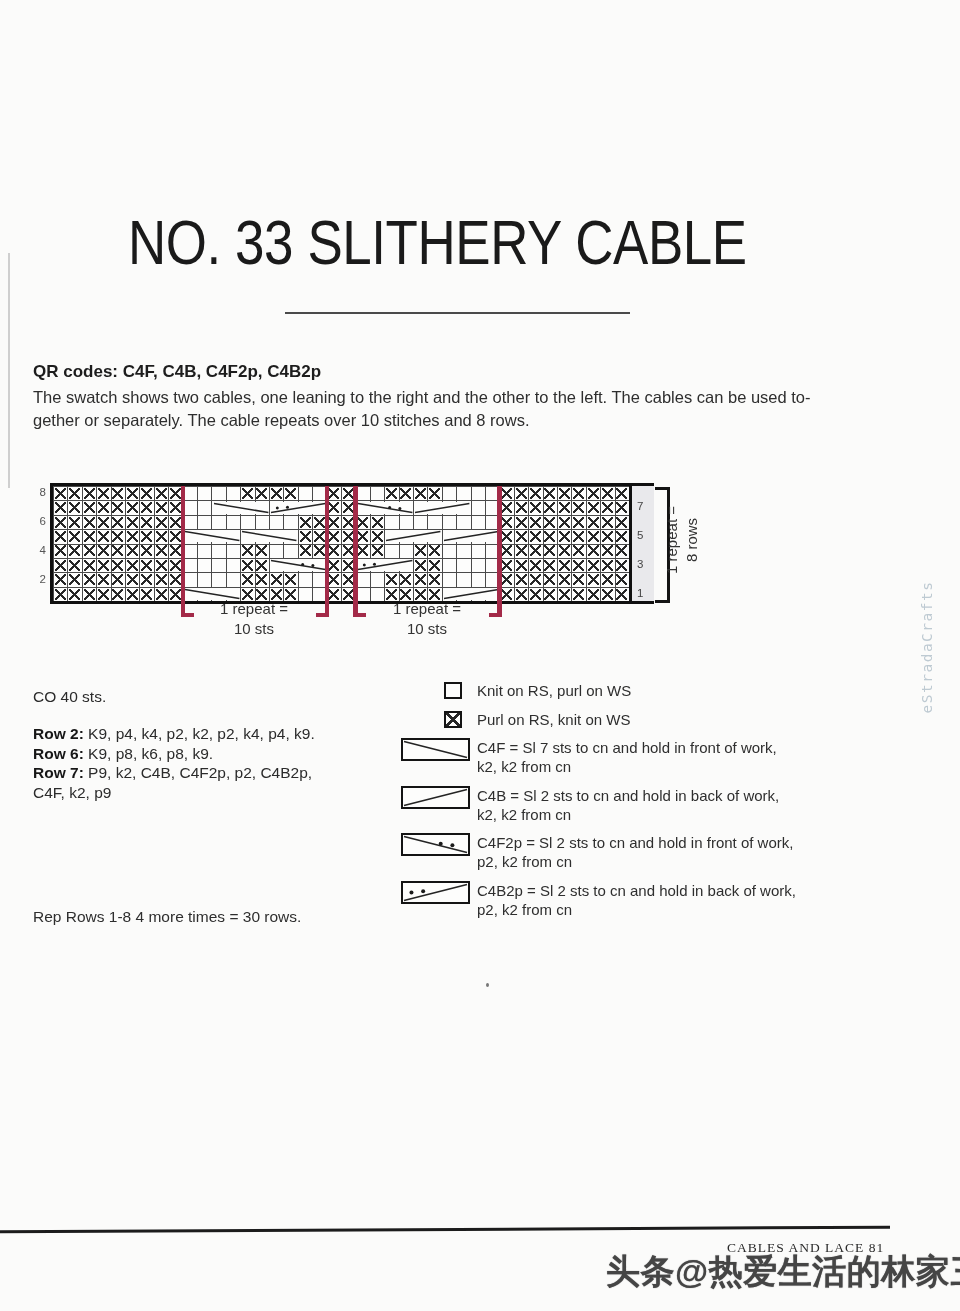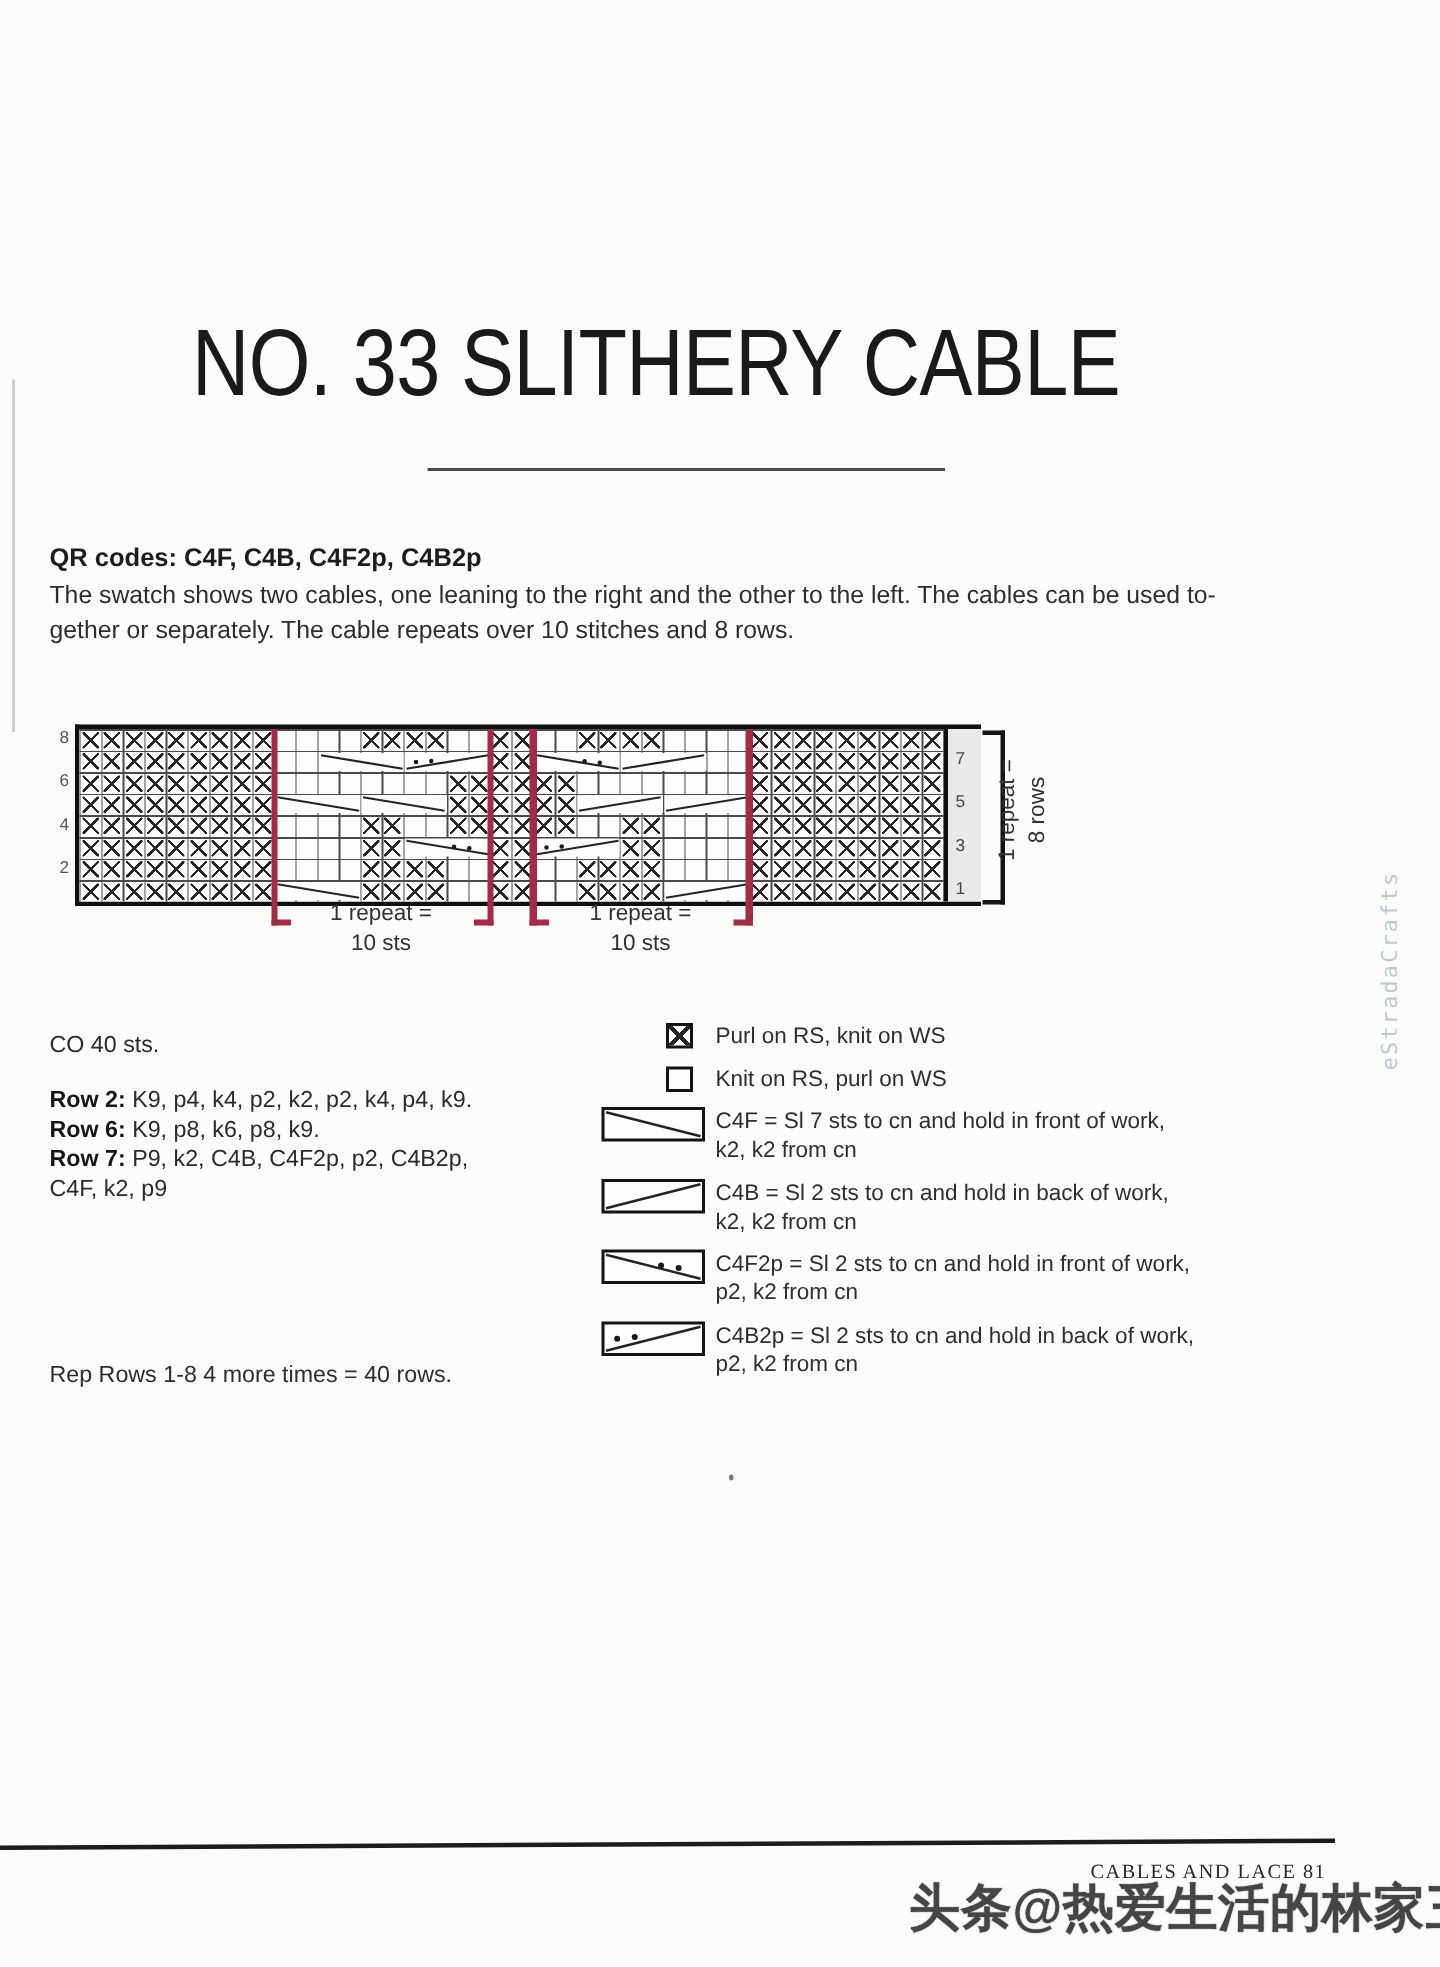--- a/index.html
+++ b/index.html
@@ -382,34 +382,34 @@
 <div class="abs repeat-label" style="left:357px;">1 repeat =
 10 sts</div>
 
 <div class="abs co">CO 40 sts.</div>
 <div class="abs rows" id="prow-list">
     <div class="prow"><b>Row 2:</b> K9, p4, k4, p2, k2, p2, k4, p4, k9.</div>
     <div class="prow"><b>Row 6:</b> K9, p8, k6, p8, k9.</div>
     <div class="prow"><b>Row 7:</b> P9, k2, C4B, C4F2p, p2, C4B2p,
 C4F, k2, p9</div>
   </div>
-<div class="abs repnote">Rep Rows 1-8 4 more times = 40 rows.</div>
+<div class="abs repnote">Rep Rows 1-8 4 more times = 30 rows.</div>
 
 <div class="abs legend" id="legend-list">
     <div class="litem">
       <div class="symcol">
+        <div class="sq"></div>
+      </div>
+      <div class="ltext">Knit on RS, purl on WS</div>
+    </div>
+    <div class="litem">
+      <div class="symcol">
         <div class="sq xsq"></div>
       </div>
       <div class="ltext">Purl on RS, knit on WS</div>
-    </div>
-    <div class="litem">
-      <div class="symcol">
-        <div class="sq"></div>
-      </div>
-      <div class="ltext">Knit on RS, purl on WS</div>
     </div>
     <div class="litem">
       <div class="symcol">
         <div class="wbox"><svg width="65" height="19" viewBox="0 0 65 19">
             <line x1="1" y1="1.5" x2="64" y2="17.5" stroke="#242424" stroke-width="1.6"></line>
           </svg></div>
       </div>
       <div class="ltext">C4F = Sl 7 sts to cn and hold in front of work,
 k2, k2 from cn</div>
     </div>

